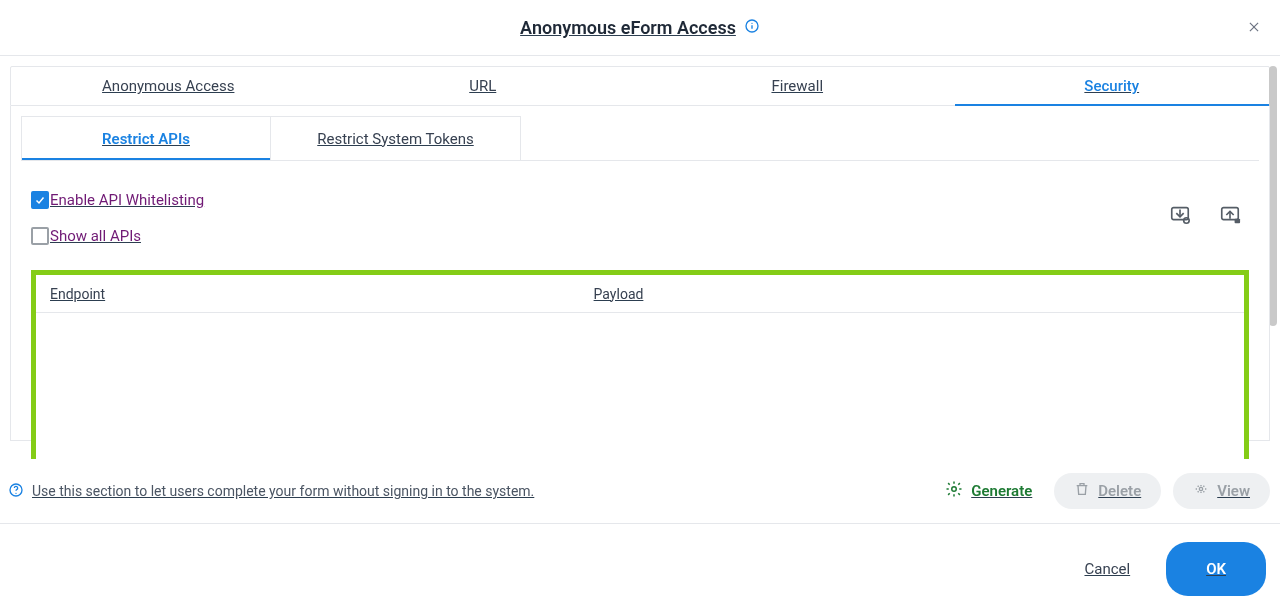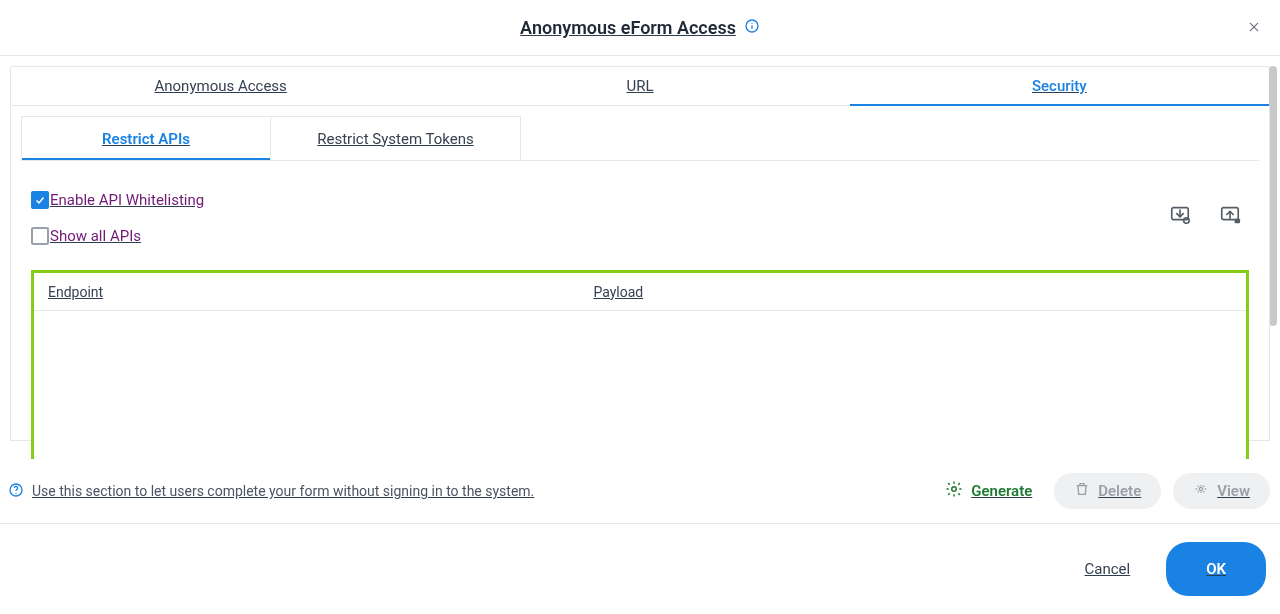--- a/index.html
+++ b/index.html
@@ -29,21 +29,21 @@
   .sub-tab.active::after { content:""; position:absolute; left:0; right:0; bottom:0; height:2px; background:#1a82e2; }
   .sub-tab + .sub-tab { border-left:none; }
   .sub-line { position:absolute; left:10px; right:10px; top:54px; height:1px; background:#e5e7eb; }
   .opts { padding: 22px 10px 8px 10px; }
   .chk-row { display:flex; align-items:center; gap:1px; height:36px; font-size:15px; color:#701a75; }
   .chk { width:18px; height:18px; border:2px solid #9aa0a6; border-radius:2px; display:flex; align-items:center; justify-content:center; cursor:pointer; flex:none; }
   .chk.checked { background:#1a82e2; border-color:#1a82e2; }
   .chk.checked svg { width:12px; height:12px; color:#fff; }
   .toolbar-icons { position:absolute; right:28px; top:98px; display:flex; gap:28px; color:#555d66; }
   .toolbar-icons .ico { width:22px; height:22px; cursor:pointer; }
-  .table-wrap { margin: 8px 10px 12px 10px; border:3px solid #84cc16; height:210px; display:flex; flex-direction:column; }
+  .table-wrap { margin: 8px 10px 12px 10px; border:5px solid #84cc16; height:210px; display:flex; flex-direction:column; }
   .thead { display:flex; height:38px; border-bottom:1px solid #e5e7eb; }
   .th { display:flex; align-items:center; padding:0 14px; font-size:14px; color:#374151; }
   .th.endpoint { width:45%; }
   .th.payload { width:55%; }
   .tbody { flex:1; background:#fff; }
   .footer1 { display:flex; align-items:center; justify-content:space-between; padding:14px 10px 14px 8px; border-bottom:1px solid #e5e7eb; }
   .hint { display:flex; align-items:center; gap:8px; color:#4b5563; font-size:14px; }
   .hint svg { color:#1a82e2; width:16px; height:16px; flex:none; }
   .actions1 { display:flex; align-items:center; gap:12px; }
   .btn-text { display:flex; align-items:center; gap:8px; font-size:15px; font-weight:600; cursor:pointer; padding:6px 10px; border-radius:18px; }
@@ -80,20 +80,21 @@
       </span>
     </div>
   </div>
 
   <div class="body">
     <div class="scroll-track"></div>
 
     <div class="main-tabs">
       <div class="main-tab">Anonymous Access</div>
       <div class="main-tab">URL</div>
+      <div class="main-tab">Firewall</div>
       <div class="main-tab active">Security</div>
     </div>
 
     <div class="panel">
       <div class="sub-tabs">
         <div class="sub-tab active">Restrict APIs</div>
         <div class="sub-tab">Restrict System Tokens</div>
       </div>
       <div class="sub-line"></div>
 

